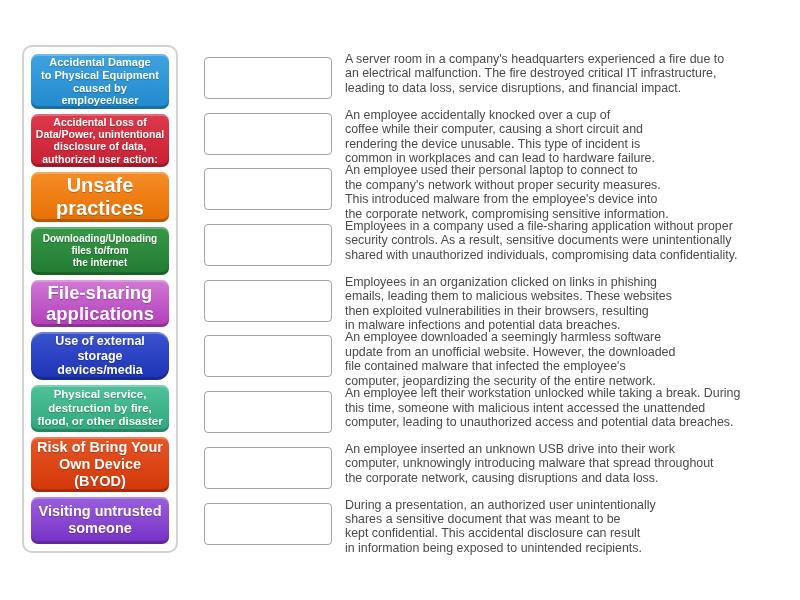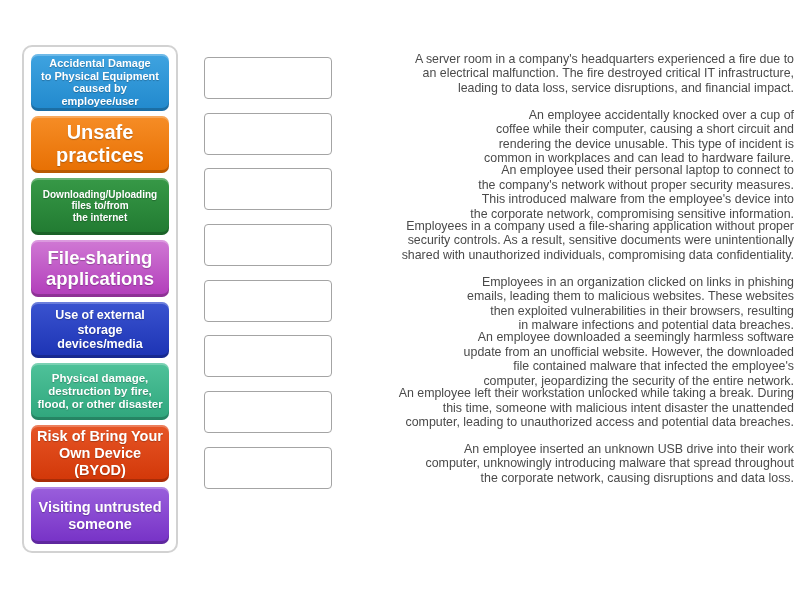--- a/index.html
+++ b/index.html
@@ -47,32 +47,31 @@
     box-shadow: inset 0 2px 0 rgba(255,255,255,0.25), inset 0 -3px 0 rgba(0,0,0,0.2);
     cursor: pointer;
     padding: 2px 4px;
     box-sizing: border-box;
   }
   .t1 { background: linear-gradient(#3fa3e0, #2189cd); font-size: 11px; }
   .t2 { background: linear-gradient(#dd3a4a, #c91f33); font-size: 10.5px; }
   .t3 { background: linear-gradient(#f68d26, #e76f02); font-size: 20px; }
   .t4 { background: linear-gradient(#379947, #217a31); font-size: 10px; }
   .t5 { background: linear-gradient(#d079d4, #b13cba); font-size: 18.5px; }
-  .t6 { background: linear-gradient(#3a53d0, #1c33b4); font-size: 12.5px; }
+  .t6 { background: linear-gradient(#3a53d0, #1c33b4); font-size: 12.5px; border-radius: 12px; }
   .t7 { background: linear-gradient(#4fc29a, #2fa67c); font-size: 11.5px; }
   .t8 { background: linear-gradient(#e65526, #d23708); font-size: 14.5px; }
   .t9 { background: linear-gradient(#9a5fdc, #7631c6); font-size: 14.5px; }
 
   
   .rows {
     position: absolute;
     left: 204px;
     top: 52px;
     width: 590px;
-    text-align: right;
   }
   .match-row {
     height: 55.7px;
     display: flex;
     align-items: flex-start;
   }
   .drop-zone {
     width: 128px;
     height: 42px;
     margin-top: 5px;
@@ -94,31 +93,35 @@
 </style>
 </head>
 <body>
 
 <div class="stage">
 
   <div class="terms-panel">
     <div class="tile t1">Accidental Damage
 to Physical Equipment
 caused by employee/user</div>
+    <div class="tile t2">Accidental Loss of
+Data/Power, unintentional
+disclosure of data,
+authorized user action:</div>
     <div class="tile t3">Unsafe
 practices</div>
     <div class="tile t4">Downloading/Uploading
 files to/from
 the internet</div>
     <div class="tile t5">File-sharing
 applications</div>
     <div class="tile t6">Use of external
 storage
 devices/media</div>
-    <div class="tile t7">Physical damage,
+    <div class="tile t7">Physical service,
 destruction by fire,
 flood, or other disaster</div>
     <div class="tile t8">Risk of Bring Your
 Own Device (BYOD)</div>
     <div class="tile t9">Visiting untrusted
 someone</div>
   </div>
 
   <div class="rows">
     <div class="match-row">
@@ -157,24 +160,31 @@
     <div class="match-row">
       <div class="drop-zone"></div>
       <p class="definition">An employee downloaded a seemingly harmless software
 update from an unofficial website. However, the downloaded
 file contained malware that infected the employee's
 computer, jeopardizing the security of the entire network.</p>
     </div>
     <div class="match-row">
       <div class="drop-zone"></div>
       <p class="definition">An employee left their workstation unlocked while taking a break. During
-this time, someone with malicious intent disaster the unattended
+this time, someone with malicious intent accessed the unattended
 computer, leading to unauthorized access and potential data breaches.</p>
     </div>
     <div class="match-row">
       <div class="drop-zone"></div>
       <p class="definition">An employee inserted an unknown USB drive into their work
 computer, unknowingly introducing malware that spread throughout
 the corporate network, causing disruptions and data loss.</p>
     </div>
+    <div class="match-row">
+      <div class="drop-zone"></div>
+      <p class="definition">During a presentation, an authorized user unintentionally
+shares a sensitive document that was meant to be
+kept confidential. This accidental disclosure can result
+in information being exposed to unintended recipients.</p>
+    </div>
   </div>
 
 </div>
 
 </body></html>

